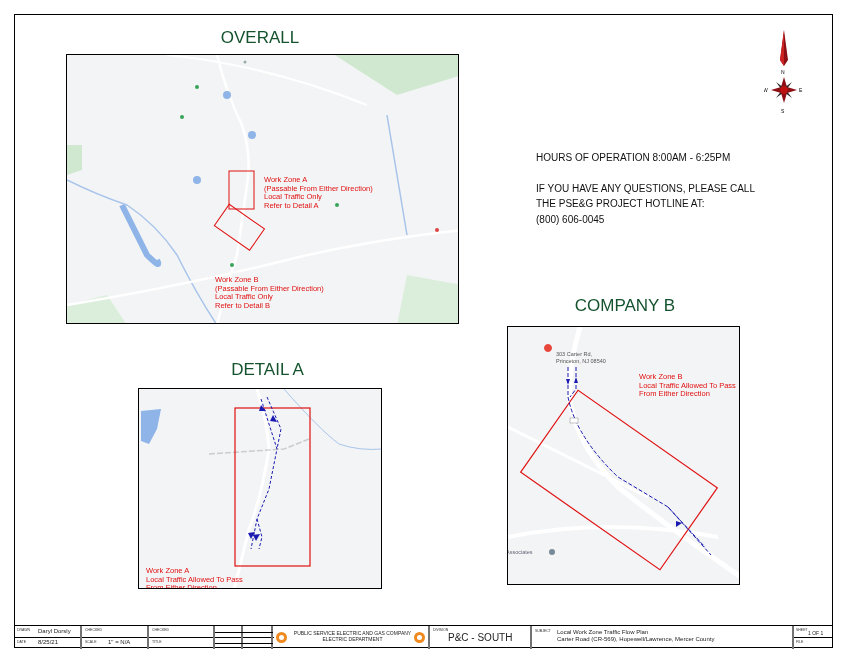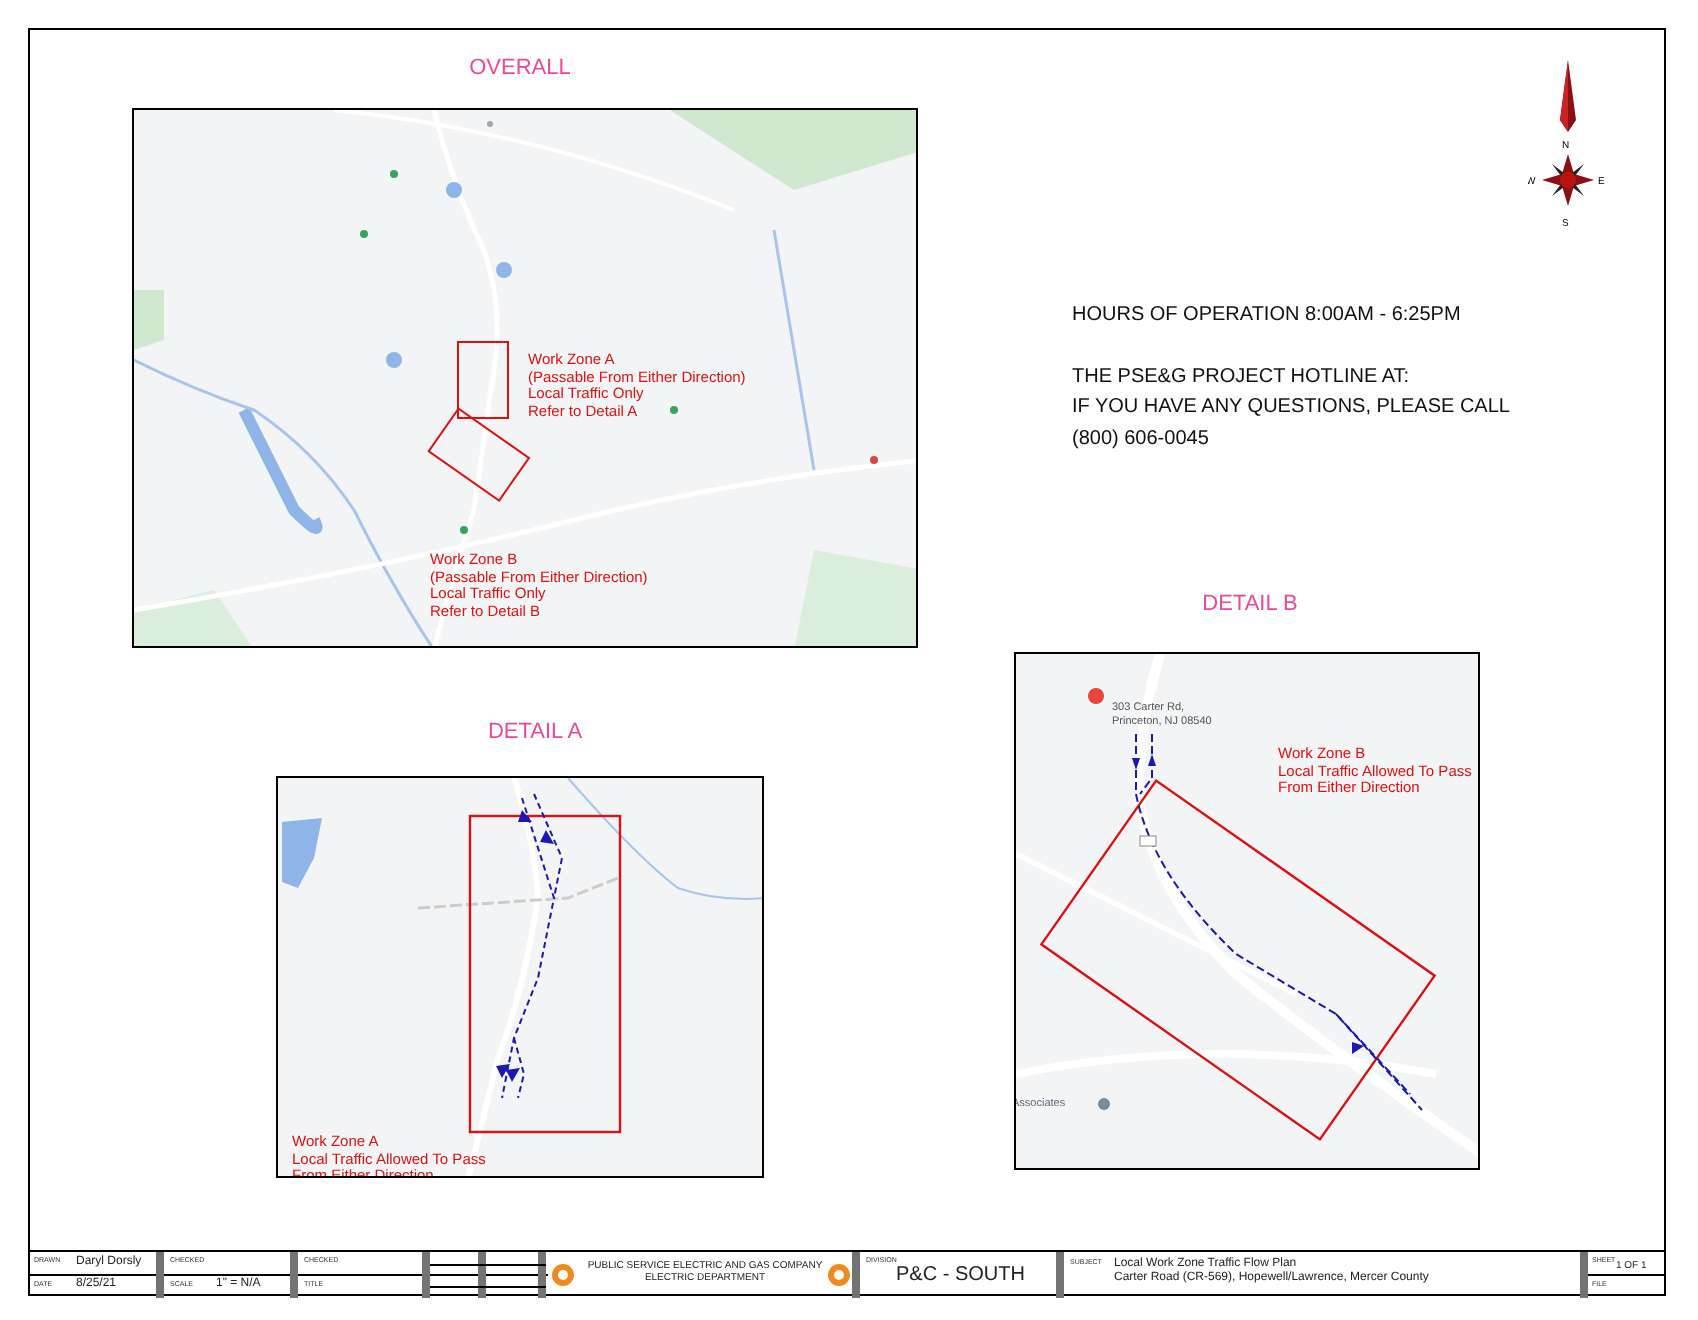--- a/index.html
+++ b/index.html
@@ -1,25 +1,25 @@
 <!DOCTYPE html>
 <html><head>
 <meta charset="utf-8">
 <style>
   html,body{margin:0;padding:0;background:#fff;}
   body{width:849px;height:660px;position:relative;font-family:"Liberation Sans",sans-serif;color:#111;overflow:hidden;}
   .frame{position:absolute;left:14px;top:14px;width:819px;height:634px;border:1px solid #000;box-sizing:border-box;}
-  .title{position:absolute;font-size:11px;color:#ec4899;text-align:center;}
+  .title{position:absolute;font-size:17px;color:#14532d;text-align:center;}
   .map{position:absolute;border:1px solid #000;background:#f3f4f6;overflow:hidden;box-sizing:border-box;}
   .map svg{position:absolute;left:0;top:0;}
   .zlabel{position:absolute;font-size:7.5px;line-height:8.5px;color:#e01010;white-space:pre;}
   .notes{position:absolute;left:536px;top:150px;font-size:10px;line-height:15.5px;}
   .notes div{white-space:pre;}
   .tb{position:absolute;top:625px;height:23px;border-top:1px solid #000;box-sizing:border-box;}
-  .cell{position:absolute;border-right:4px solid #737373;box-sizing:border-box;height:23px;}
+  .cell{position:absolute;border-right:2px solid #737373;box-sizing:border-box;height:23px;}
   .tiny{position:absolute;font-size:3.5px;color:#333;}
   .val{position:absolute;font-size:6px;color:#222;white-space:nowrap;}
   .hline{position:absolute;height:1px;background:#000;}
   .logo{position:absolute;width:11px;height:11px;border-radius:50%;border:3px solid #f08a1e;box-sizing:border-box;}
 </style>
 </head>
 <body>
 
 <div class="frame"></div>
 
@@ -73,22 +73,22 @@
     <text x="17" y="46" font-size="5" font-family="Liberation Sans, sans-serif">N</text>
     <text x="17" y="85" font-size="5" font-family="Liberation Sans, sans-serif">S</text>
     <text x="35" y="64" font-size="5" font-family="Liberation Sans, sans-serif">E</text>
     <text x="-1" y="64" font-size="5" font-family="Liberation Sans, sans-serif">W</text>
   </svg>
 </div>
 
 <div class="notes">
   <div>HOURS OF OPERATION 8:00AM - 6:25PM</div>
   <div style="height:15px"></div>
+  <div>IF YOU HAVE ANY QUESTIONS, PLEASE CALL</div>
   <div>THE PSE&amp;G PROJECT HOTLINE AT:</div>
-  <div>IF YOU HAVE ANY QUESTIONS, PLEASE CALL</div>
   <div>(800) 606-0045</div>
 </div>
 
 <div class="title" style="left:200px;top:360px;width:135px;">DETAIL A</div>
 <div class="map" style="left:138px;top:388px;width:244px;height:201px;">
   <svg width="244" height="201">
     <path d="M2 22 L22 20 L18 40 L10 55 L2 52 Z" fill="#8fb4e8"></path>
     <path d="M145 0 Q180 40 200 55 Q220 62 244 60" stroke="#a8c4ea" stroke-width="1" fill="none"></path>
     <path d="M118 0 Q128 30 130 60 Q122 110 110 140 L95 201" stroke="#fff" stroke-width="3" fill="none"></path>
     <path d="M70 65 L145 60 L170 50" stroke="#ccc" stroke-width="1.5" stroke-dasharray="6,2" fill="none"></path>
@@ -99,21 +99,21 @@
     <path d="M122 16 L127 22 L120 22 Z" fill="#1a1ab0"></path>
     <path d="M134 26 L138 33 L131 32 Z" fill="#1a1ab0"></path>
     <path d="M112 150 L116 143 L109 144 Z" fill="#1a1ab0"></path>
     <path d="M117 152 L121 145 L114 146 Z" fill="#1a1ab0"></path>
   </svg>
   <div class="zlabel" style="left:7px;top:178px;">Work Zone A
 Local Traffic Allowed To Pass
 From Either Direction</div>
 </div>
 
-<div class="title" style="left:570px;top:296px;width:110px;">DETAIL B</div>
+<div class="title" style="left:570px;top:296px;width:110px;">COMPANY B</div>
 <div class="map" style="left:507px;top:326px;width:233px;height:259px;">
   <svg width="233" height="259">
     <path d="M72 0 Q60 40 62 75 Q70 120 110 160 Q160 200 233 250" stroke="#fff" stroke-width="5" fill="none"></path>
     <path d="M0 100 Q80 140 140 170" stroke="#fff" stroke-width="3" fill="none"></path>
     <path d="M0 210 Q100 190 210 210" stroke="#fff" stroke-width="4" fill="none"></path>
     <path d="M40 25 a4 4 0 1 1 0.01 0 L40 34 Z" fill="#e8453c"></path>
     <g transform="translate(111,153) rotate(35)">
       <rect x="-85" y="-50" width="170" height="100" fill="none" stroke="#e01010" stroke-width="1.2"></rect>
     </g>
     <path d="M60 40 L60 70 Q68 110 110 150 L160 180 L203 228" stroke="#1a1ab0" stroke-width="1" stroke-dasharray="4,2" fill="none"></path>

